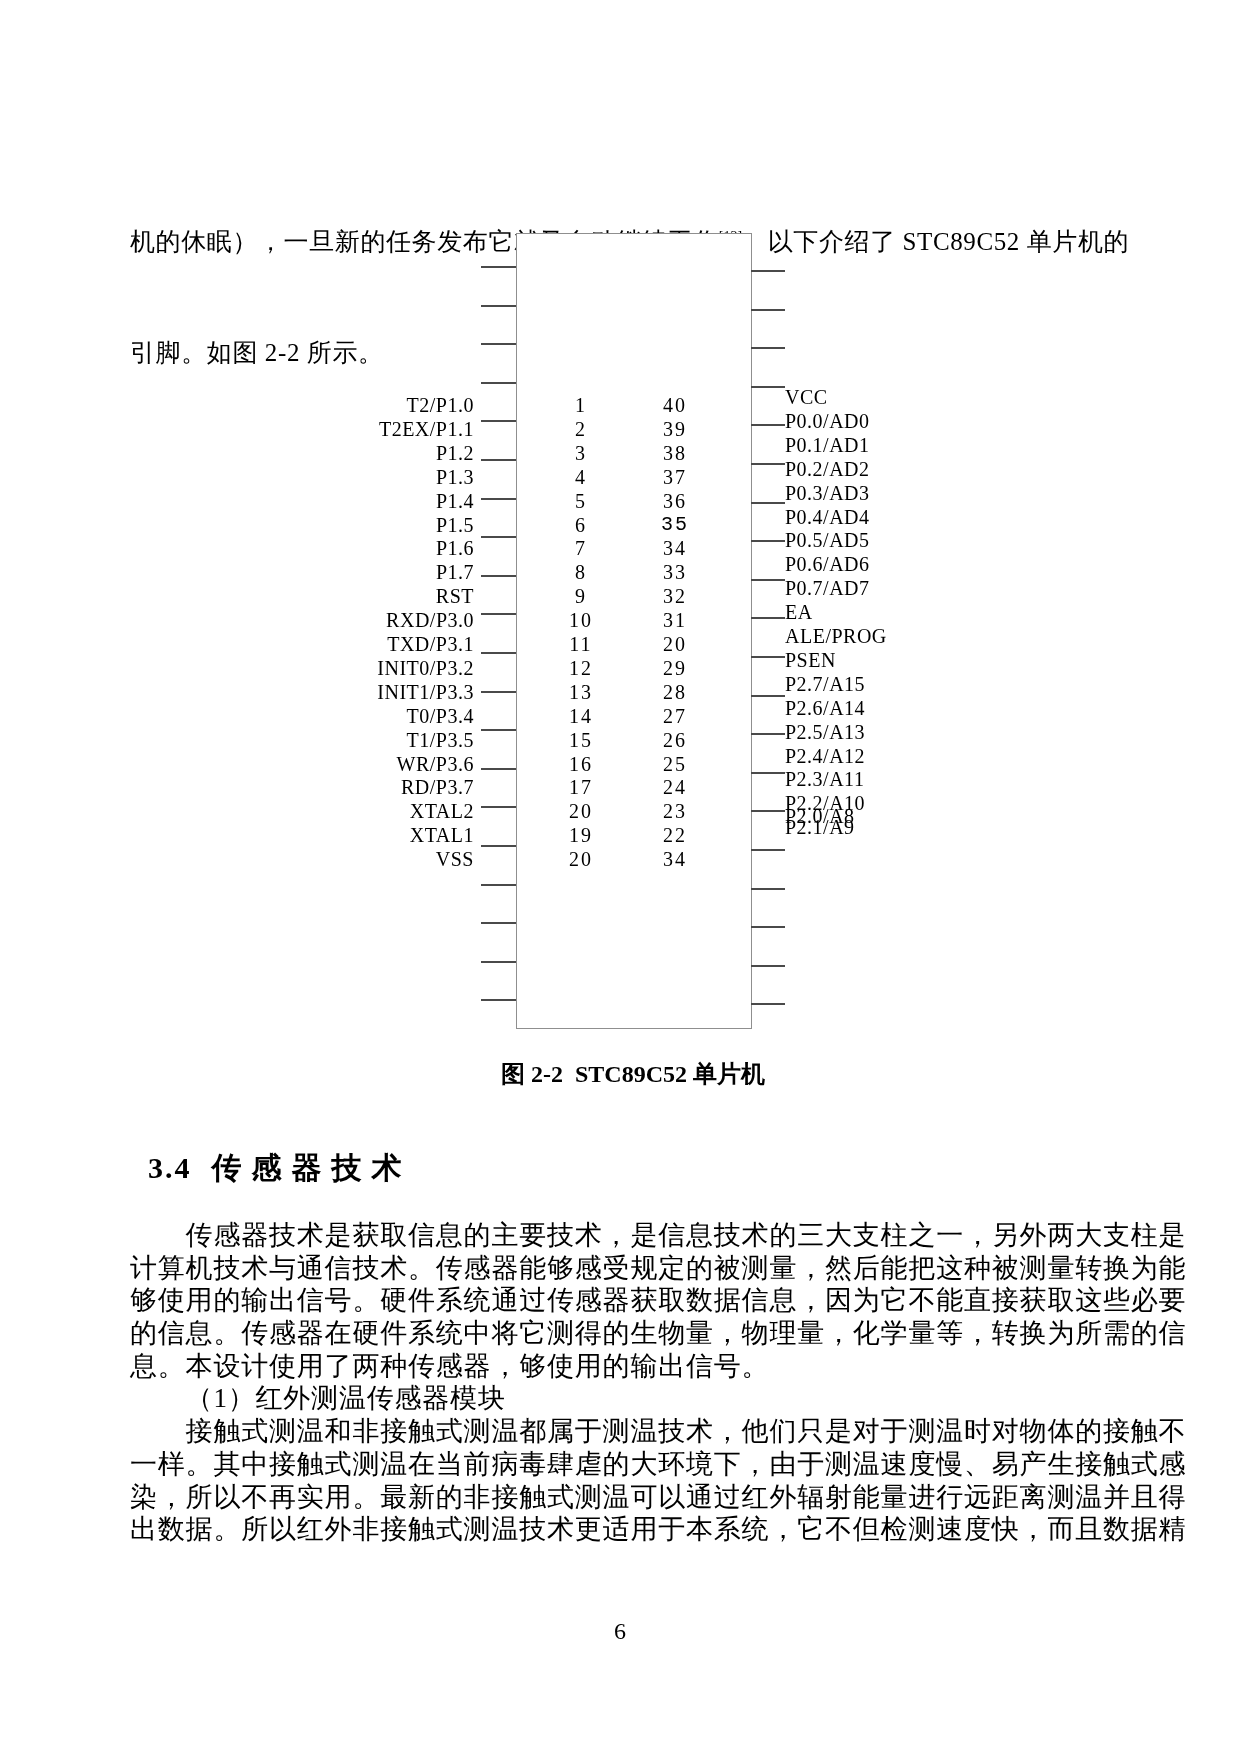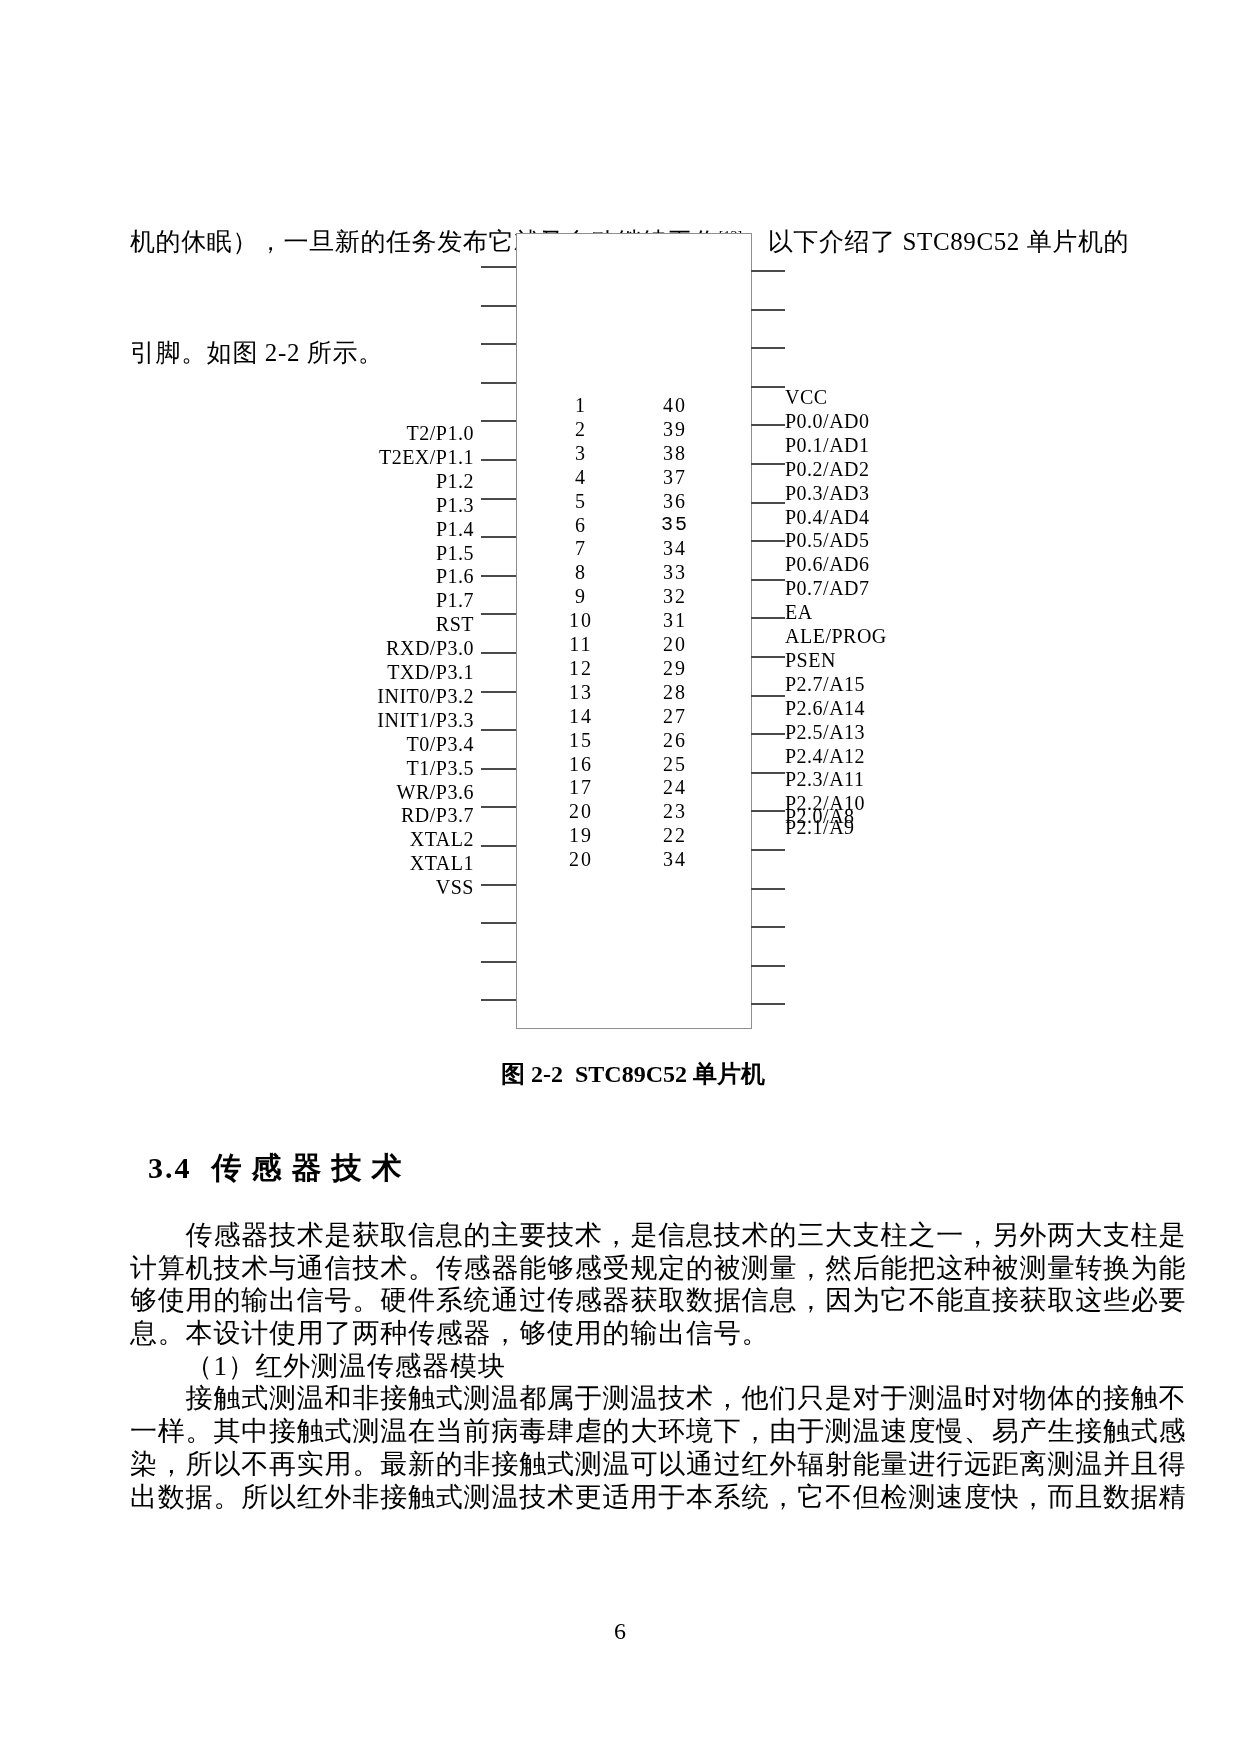--- a/index.html
+++ b/index.html
@@ -11,21 +11,21 @@
   .abs{position:absolute;}
   
   #intro{left:130px;top:144px;width:1010px;font-size:25px;line-height:37px;letter-spacing:0.6px;white-space:pre;}
   #intro .cite{font-size:14px;vertical-align:super;letter-spacing:0;}
   
   .chip-box{left:516px;top:233px;width:234px;height:794px;border:1.5px solid #8f8f8f;background:#fff;}
   .stub{height:2px;background:#4a4a4a;}
   .stub.l{left:481px;width:35px;}
   .stub.r{left:751px;width:34px;}
   .pin-llab{left:130px;width:344px;text-align:right;height:24px;line-height:24px;
-            font-size:20px;letter-spacing:0.5px;white-space:pre;margin-top:28px;}
+            font-size:20px;letter-spacing:0.5px;white-space:pre;}
   .pin-num{width:62px;text-align:center;height:24px;line-height:24px;font-size:20px;letter-spacing:2px;white-space:pre;}
   .pin-num.l{left:550px;}
   .pin-num.r{left:644px;}
   .pin-rlab{left:785px;width:240px;text-align:left;height:24px;line-height:24px;
             font-size:20px;letter-spacing:0.5px;white-space:pre;}
   
   .caption{left:433px;top:1058px;width:400px;text-align:center;font-size:24px;font-weight:600;white-space:pre;}
   
   .heading{left:148px;top:1148px;font-size:30px;font-weight:700;white-space:pre;}
   .heading .num{font-family:"Liberation Serif","DejaVu Serif",serif;letter-spacing:2px;}
@@ -176,20 +176,21 @@
   </div>
 
   <div class="abs caption">图 2-2  STC89C52 单片机</div>
 
   <div class="abs heading"><span class="num">3.4</span><span class="gap"></span><span class="title">传感器技术</span></div>
 
   <div class="abs" id="body-text">
       <div class="bl">　　传感器技术是获取信息的主要技术，是信息技术的三大支柱之一，另外两大支柱是</div>
       <div class="bl">计算机技术与通信技术。传感器能够感受规定的被测量，然后能把这种被测量转换为能</div>
       <div class="bl">够使用的输出信号。硬件系统通过传感器获取数据信息，因为它不能直接获取这些必要</div>
+      <div class="bl">的信息。传感器在硬件系统中将它测得的生物量，物理量，化学量等，转换为所需的信</div>
       <div class="bl">息。本设计使用了两种传感器，够使用的输出信号。</div>
       <div class="bl">　　（1）红外测温传感器模块</div>
       <div class="bl">　　接触式测温和非接触式测温都属于测温技术，他们只是对于测温时对物体的接触不</div>
       <div class="bl">一样。其中接触式测温在当前病毒肆虐的大环境下，由于测温速度慢、易产生接触式感</div>
       <div class="bl">染，所以不再实用。最新的非接触式测温可以通过红外辐射能量进行远距离测温并且得</div>
       <div class="bl">出数据。所以红外非接触式测温技术更适用于本系统，它不但检测速度快，而且数据精</div>
     </div>
 
   <div class="abs pagenum">6</div>
 

